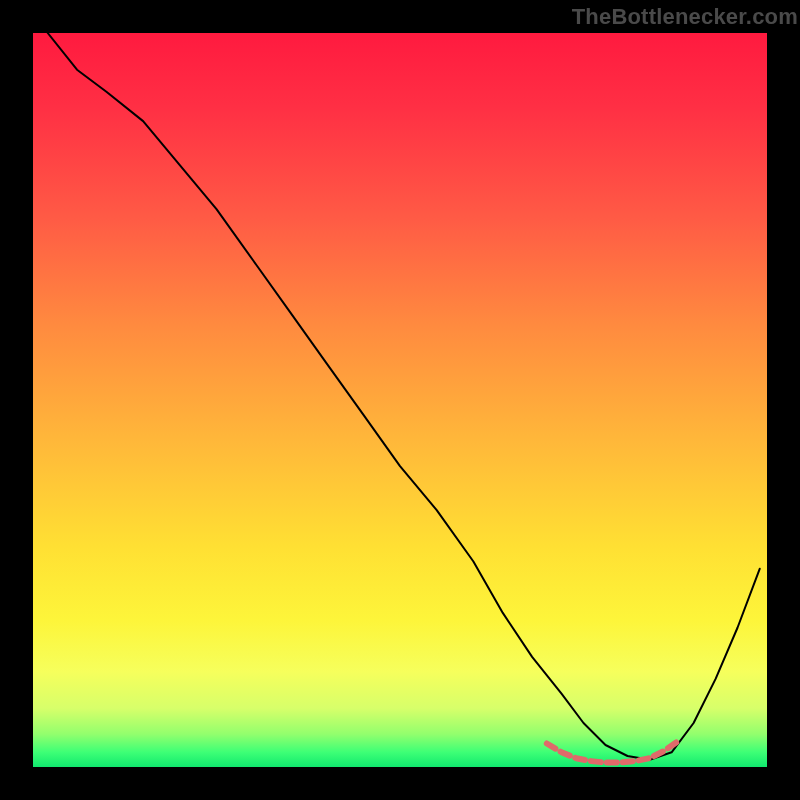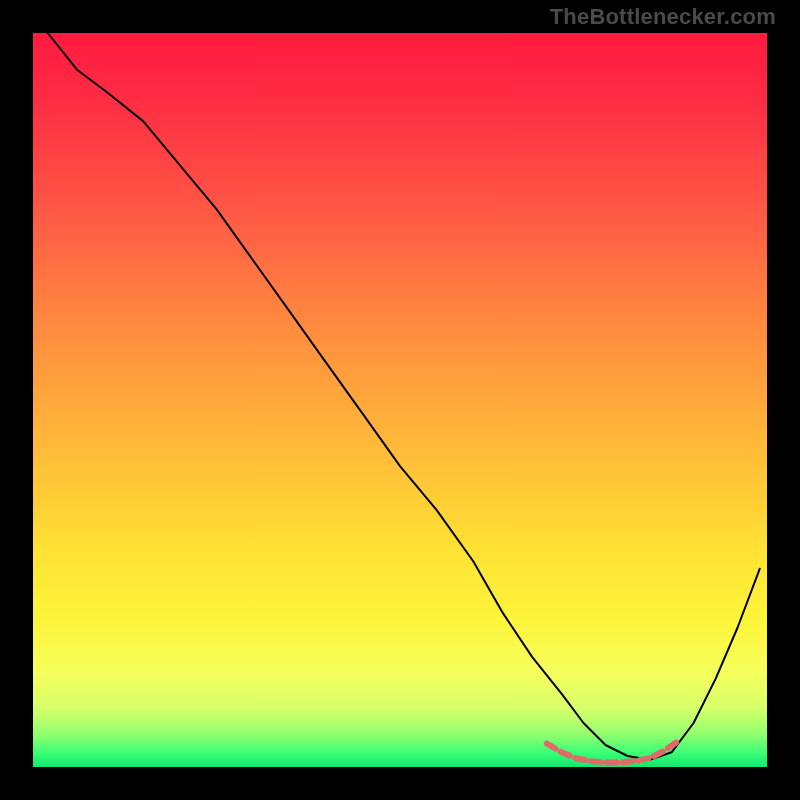--- a/index.html
+++ b/index.html
@@ -13,21 +13,21 @@
   }
   .wrap {
     position: relative;
     width: 800px;
     height: 800px;
     background: #000;
   }
   .watermark {
     position: absolute;
     top: 4px;
-    right: 24px;
+    right: 2px;
     color: #4a4a4a;
     font-size: 22px;
     font-weight: bold;
     letter-spacing: 0.2px;
     z-index: 10;
   }
   .plot-outer {
     position: absolute;
     left: 33px;
     top: 33px;

